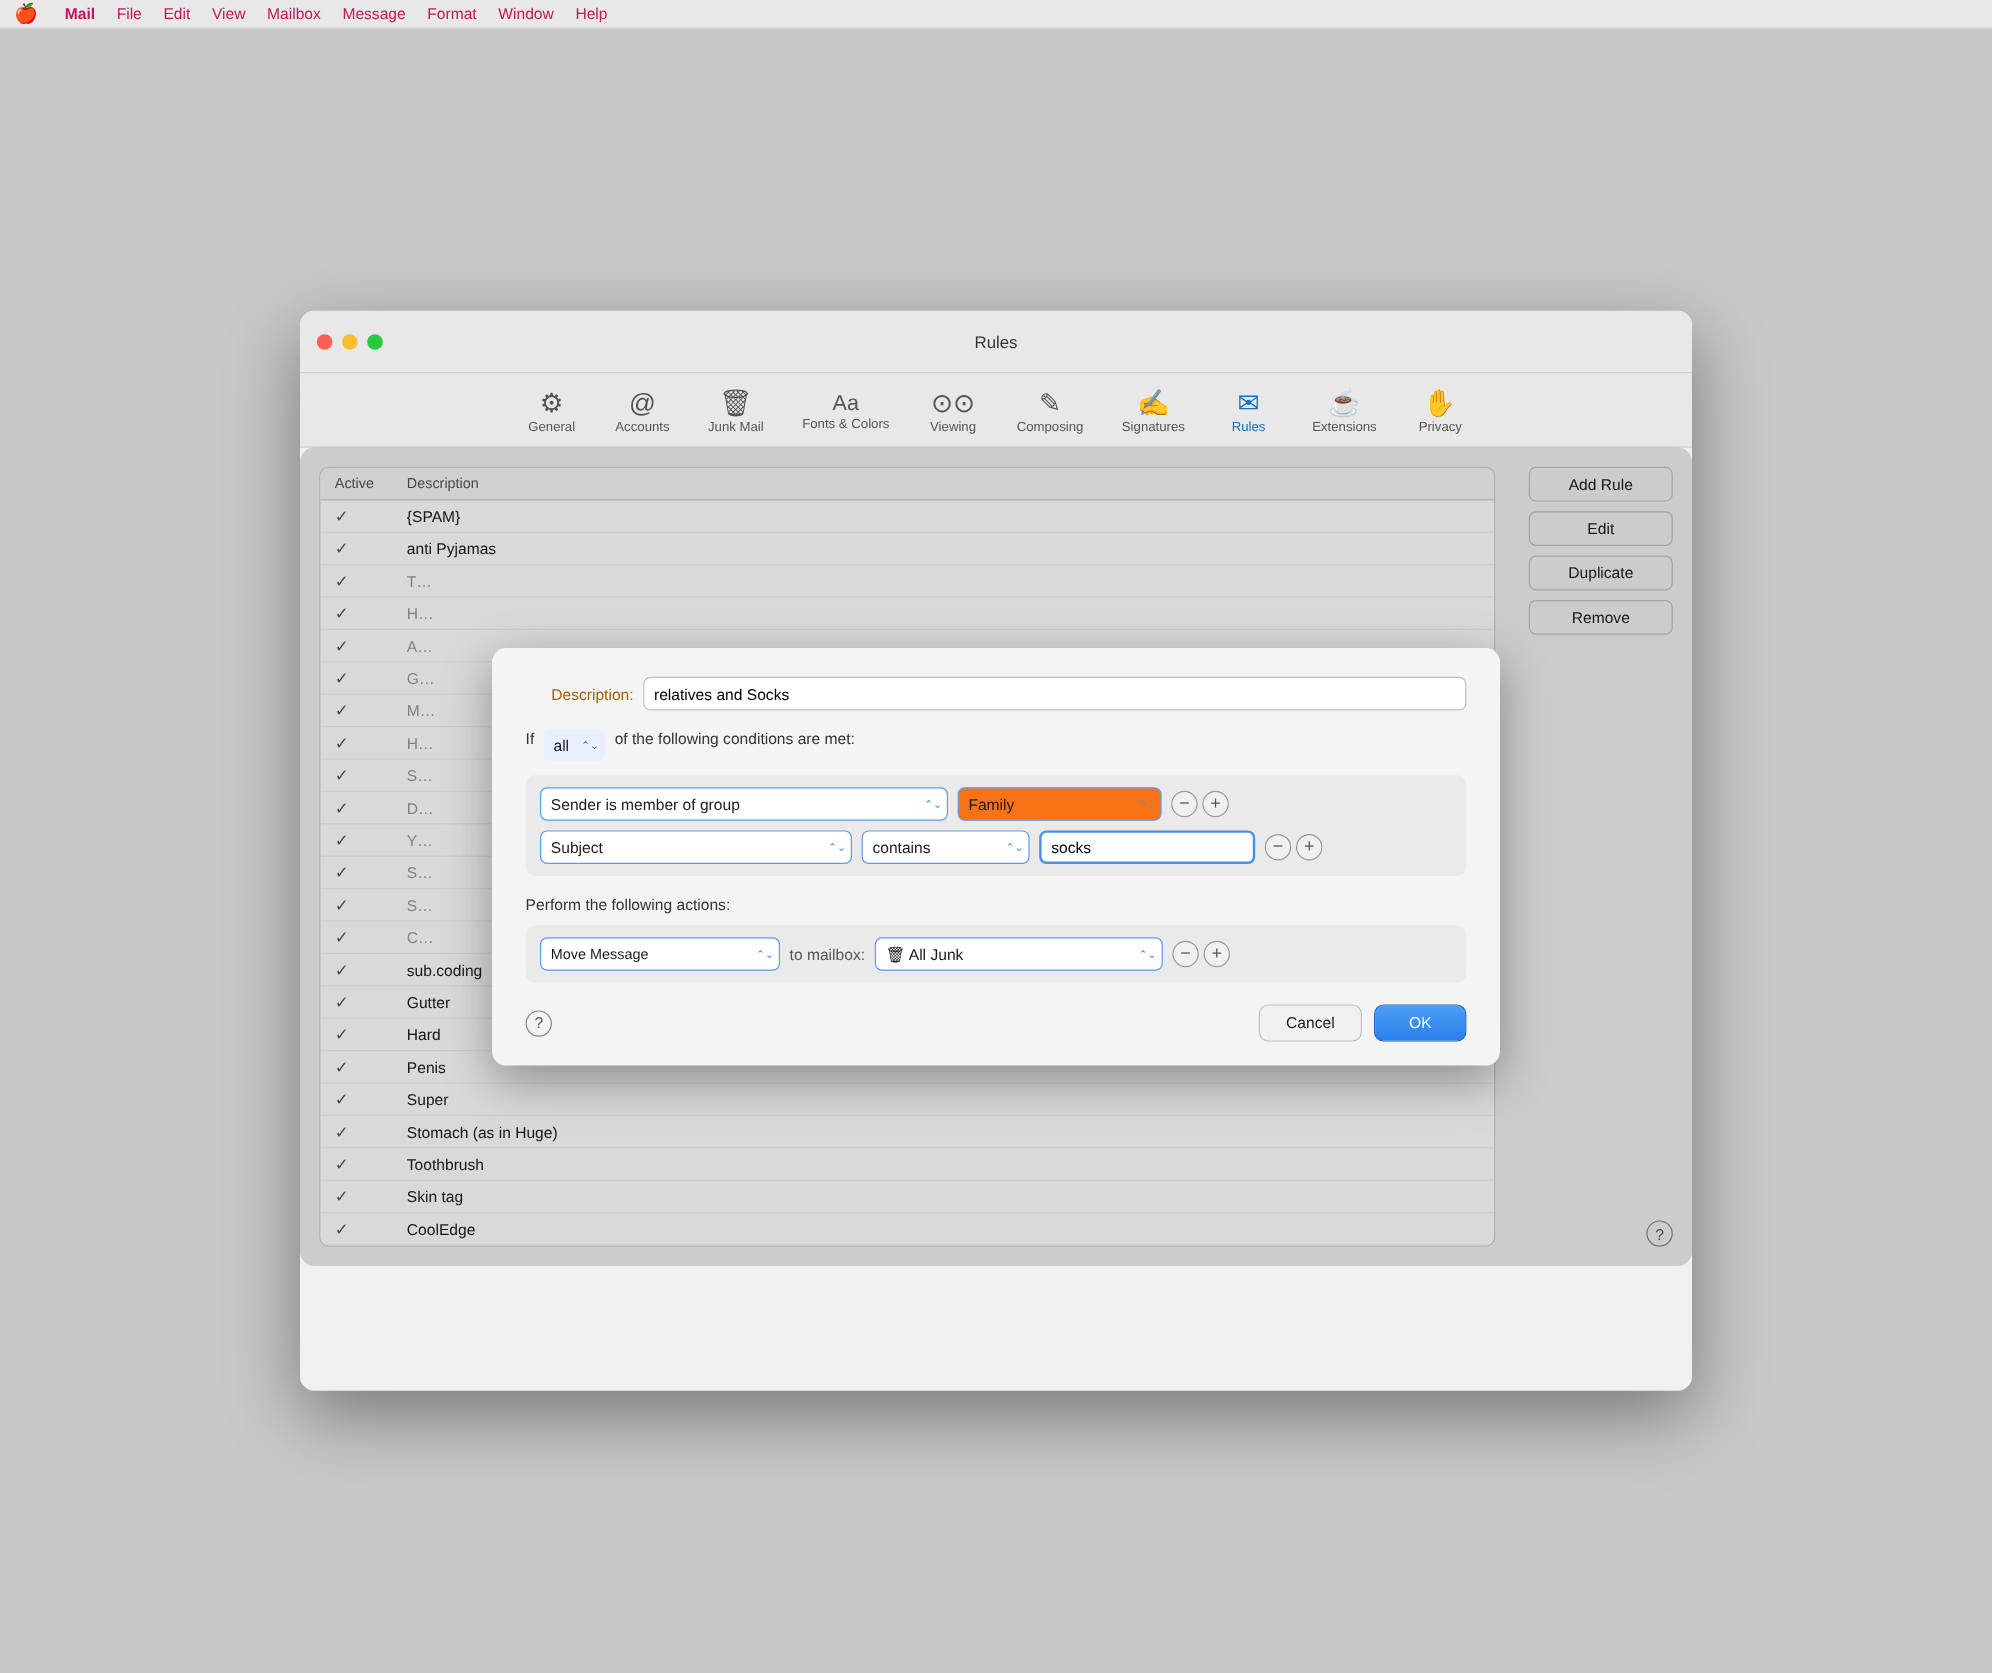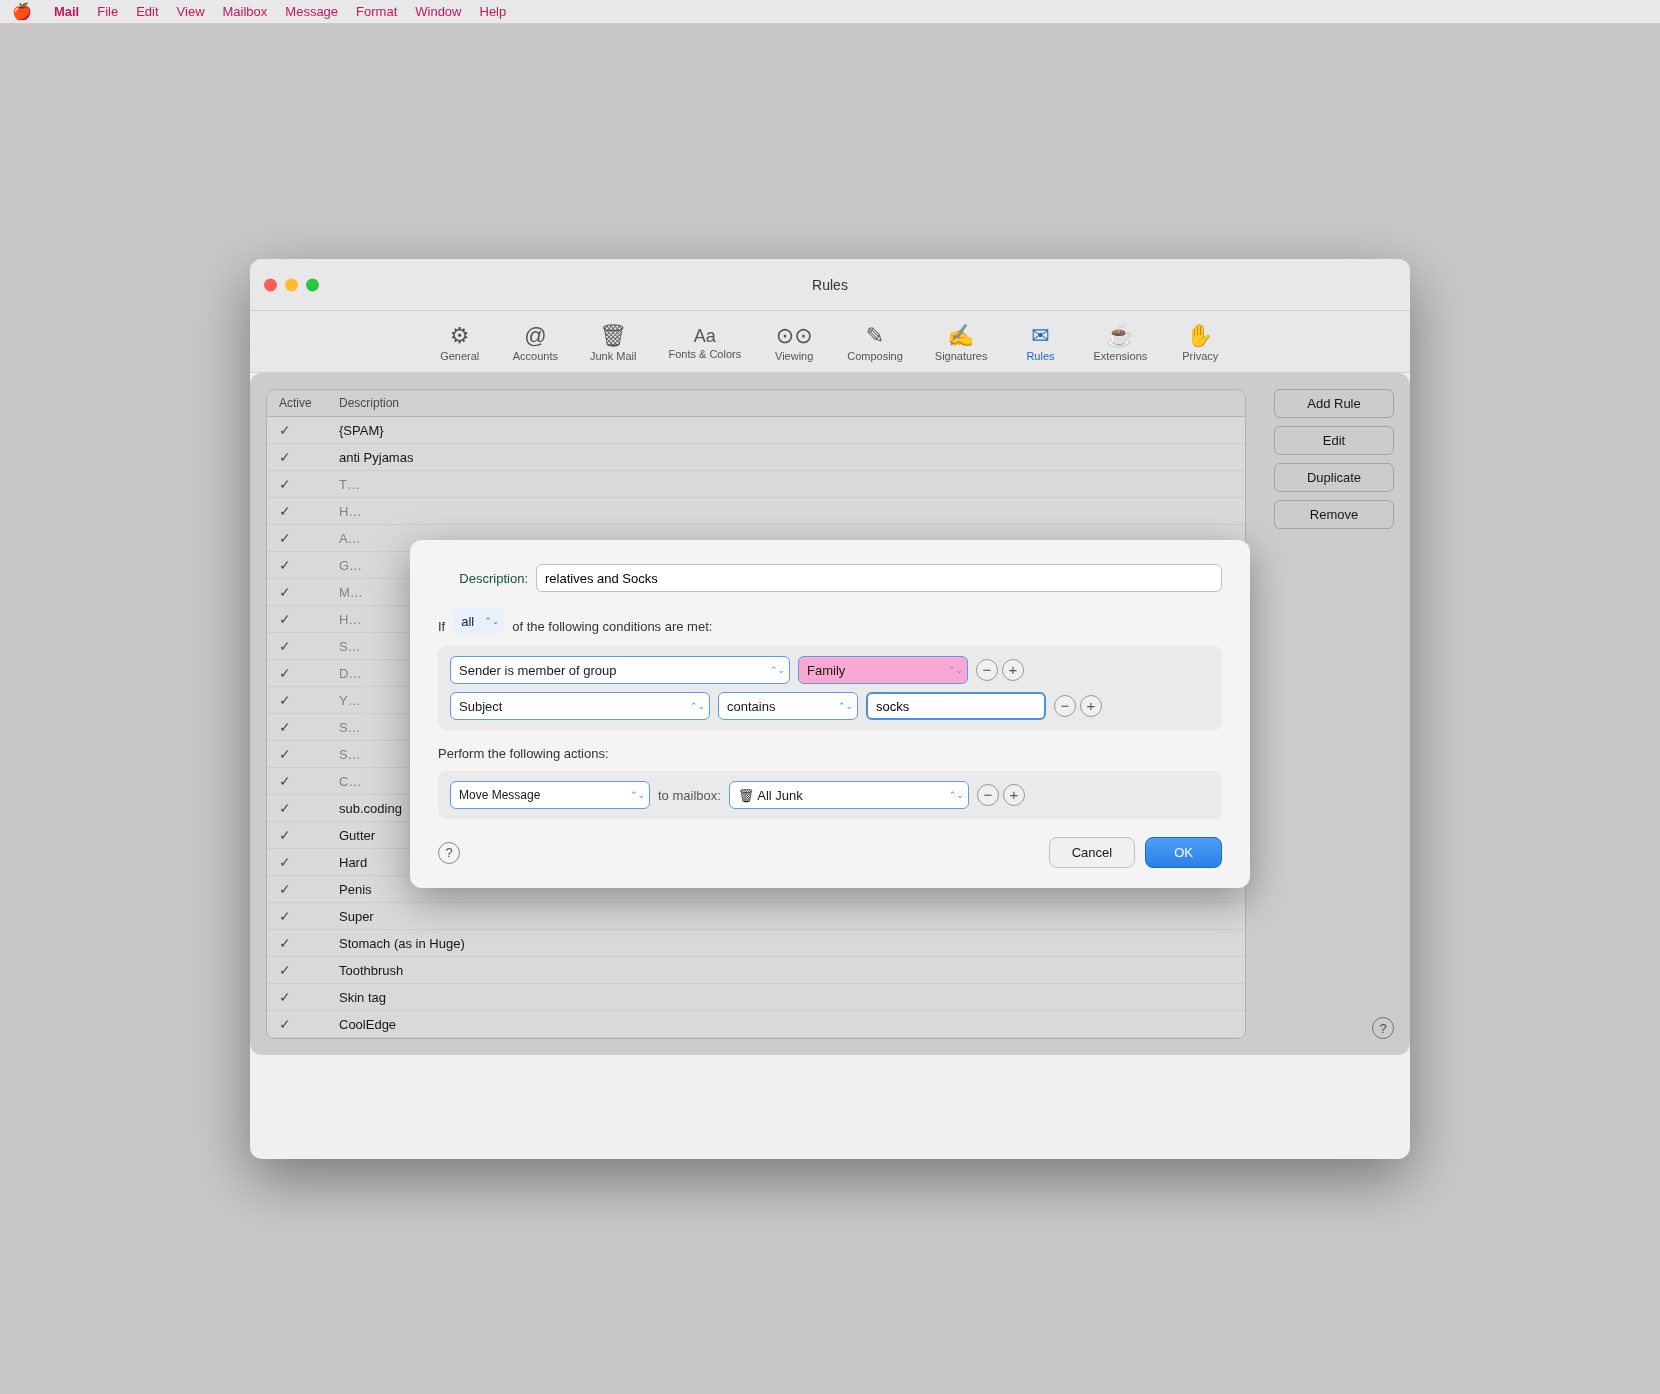--- a/index.html
+++ b/index.html
@@ -235,39 +235,39 @@
 
     
     .modal-desc-row {
       display: flex;
       align-items: center;
       margin-bottom: 16px;
       gap: 8px;
     }
     .modal-desc-label {
       font-size: 13px;
-      color: #14532d;
+      color: #a16207;
       width: 90px;
       text-align: right;
     }
     .modal-desc-input {
       flex: 1;
       height: 28px;
       border: 1px solid #c0c0c0;
       border-radius: 6px;
       padding: 0 8px;
       font-size: 13px;
       background: #fff;
       outline: none;
     }
 
     
     .modal-conditions-header {
       display: flex;
-      align-items: flex-end;
+      align-items: flex-start;
       gap: 8px;
       margin-bottom: 12px;
     }
     .modal-if-label {
       font-size: 13px;
       color: #333;
     }
     .select-wrapper {
       position: relative;
       display: inline-flex;
@@ -336,21 +336,21 @@
       border: 1.5px solid #5a9cf0;
       border-radius: 6px;
       padding: 0 26px 0 8px;
       font-size: 13px;
       background: #fff;
       color: #1a1a1a;
       cursor: pointer;
       outline: none;
     }
     .cond-select-wrapper.blue select {
-      background: #f9a8d4;
+      background: #f97316;
     }
 
     .cond-text-input {
       height: 28px;
       border: 2px solid #4a90e2;
       border-radius: 6px;
       padding: 0 8px;
       font-size: 13px;
       background: #fff;
       outline: none;

